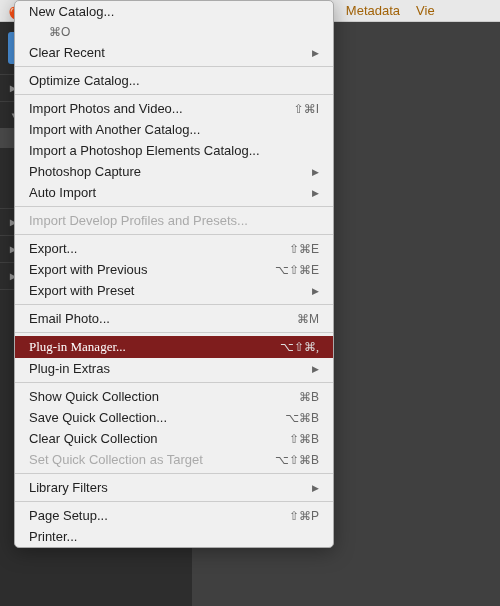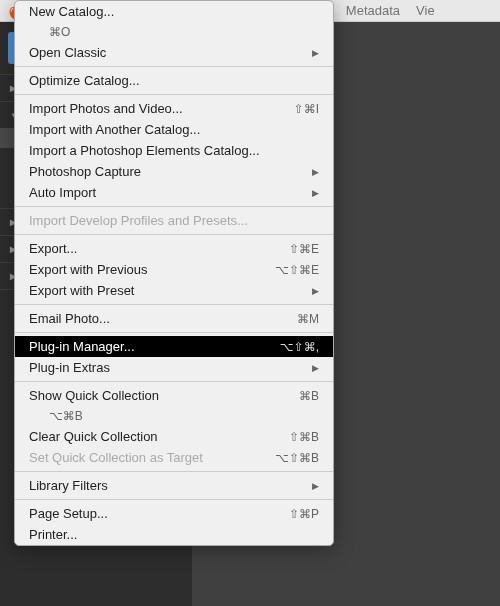--- a/index.html
+++ b/index.html
@@ -28,21 +28,21 @@
     .apple-icon {
       font-size: 14px;
       margin-right: 12px;
       color: #333;
     }
     .menu-bar-item {
       padding: 0 8px;
       height: 22px;
       line-height: 22px;
       font-size: 13px;
-      color: #737373;
+      color: #a16207;
       cursor: pointer;
       border-radius: 3px;
     }
     .menu-bar-item.active {
       background: #3d7fd6;
       color: white;
     }
 
     
     .sidebar {
@@ -157,22 +157,23 @@
     .menu-item {
       display: flex;
       align-items: center;
       justify-content: space-between;
       padding: 3px 14px;
       color: #222;
       cursor: pointer;
       white-space: nowrap;
     }
     .menu-item.highlighted {
-      background: #000000;
+      background: #7f1d1d;
       color: white;
+      font-family: Liberation Serif, serif;
     }
     .menu-item.disabled {
       color: #aaa;
       cursor: default;
     }
     .menu-item .shortcut {
       color: #666;
       font-size: 12px;
       margin-left: 20px;
     }
@@ -260,21 +261,21 @@
   <div class="menu-item">
         <span>New Catalog...</span>
         <span style="display: flex; align-items: center; gap: 4px;"></span>
       </div>
       <div class="menu-item">
         <span style="display: flex; align-items: center; gap: 4px;">
           <span class="shortcut">⌘O</span>
         </span>
       </div>
       <div class="menu-item">
-        <span>Open Classic</span>
+        <span>Clear Recent</span>
         <span style="display: flex; align-items: center; gap: 4px;">
           <span class="arrow" style="font-size: 9px;">▶</span>
         </span>
       </div>
       <div class="menu-separator"></div>
       <div class="menu-item">
         <span>Optimize Catalog...</span>
         <span style="display: flex; align-items: center; gap: 4px;"></span>
       </div>
       <div class="menu-separator"></div>
@@ -349,20 +350,21 @@
         </span>
       </div>
       <div class="menu-separator"></div>
       <div class="menu-item">
         <span>Show Quick Collection</span>
         <span style="display: flex; align-items: center; gap: 4px;">
           <span class="shortcut">⌘B</span>
         </span>
       </div>
       <div class="menu-item">
+        <span>Save Quick Collection...</span>
         <span style="display: flex; align-items: center; gap: 4px;">
           <span class="shortcut">⌥⌘B</span>
         </span>
       </div>
       <div class="menu-item">
         <span>Clear Quick Collection</span>
         <span style="display: flex; align-items: center; gap: 4px;">
           <span class="shortcut">⇧⌘B</span>
         </span>
       </div>

